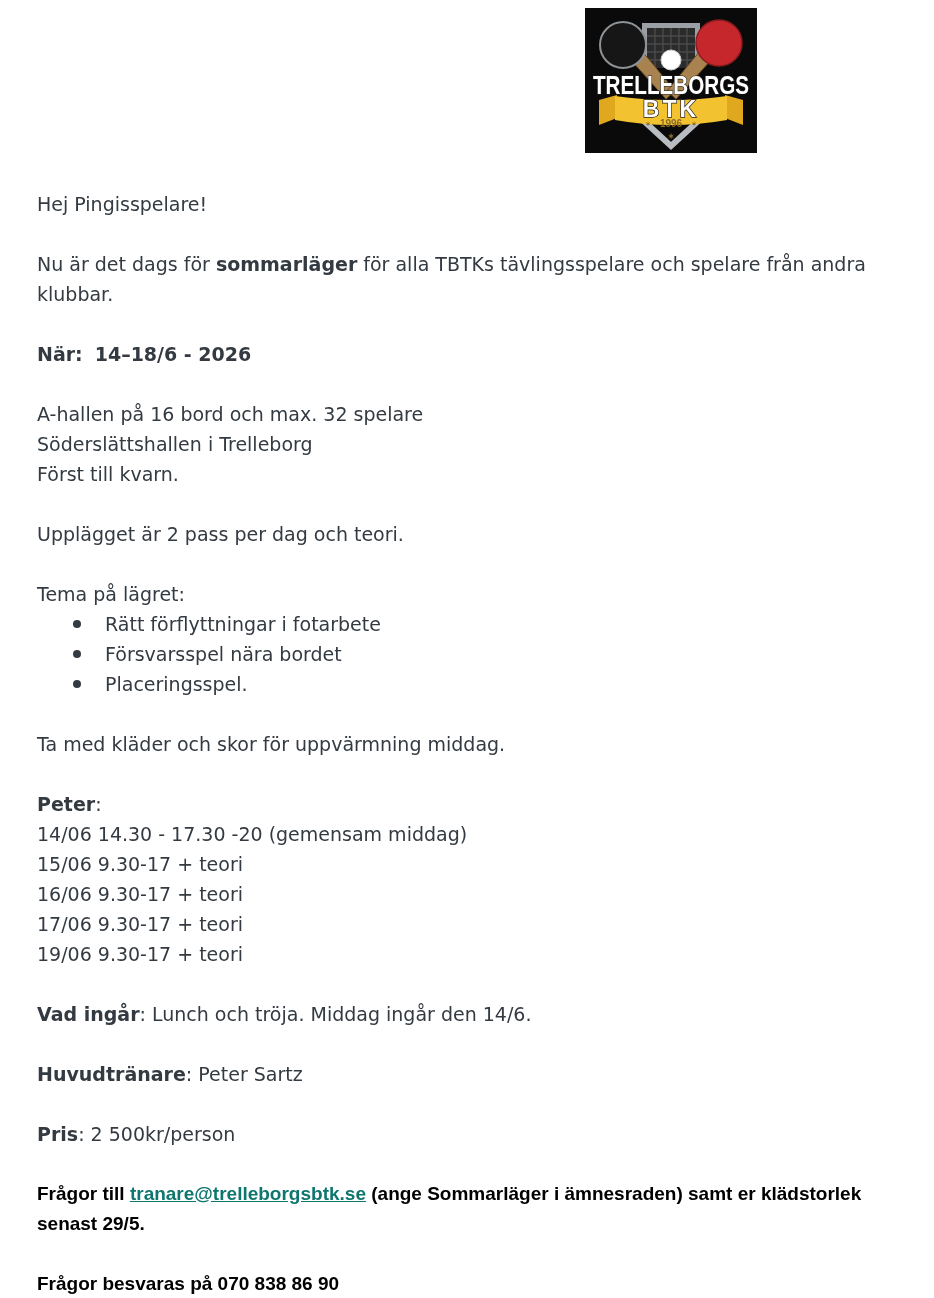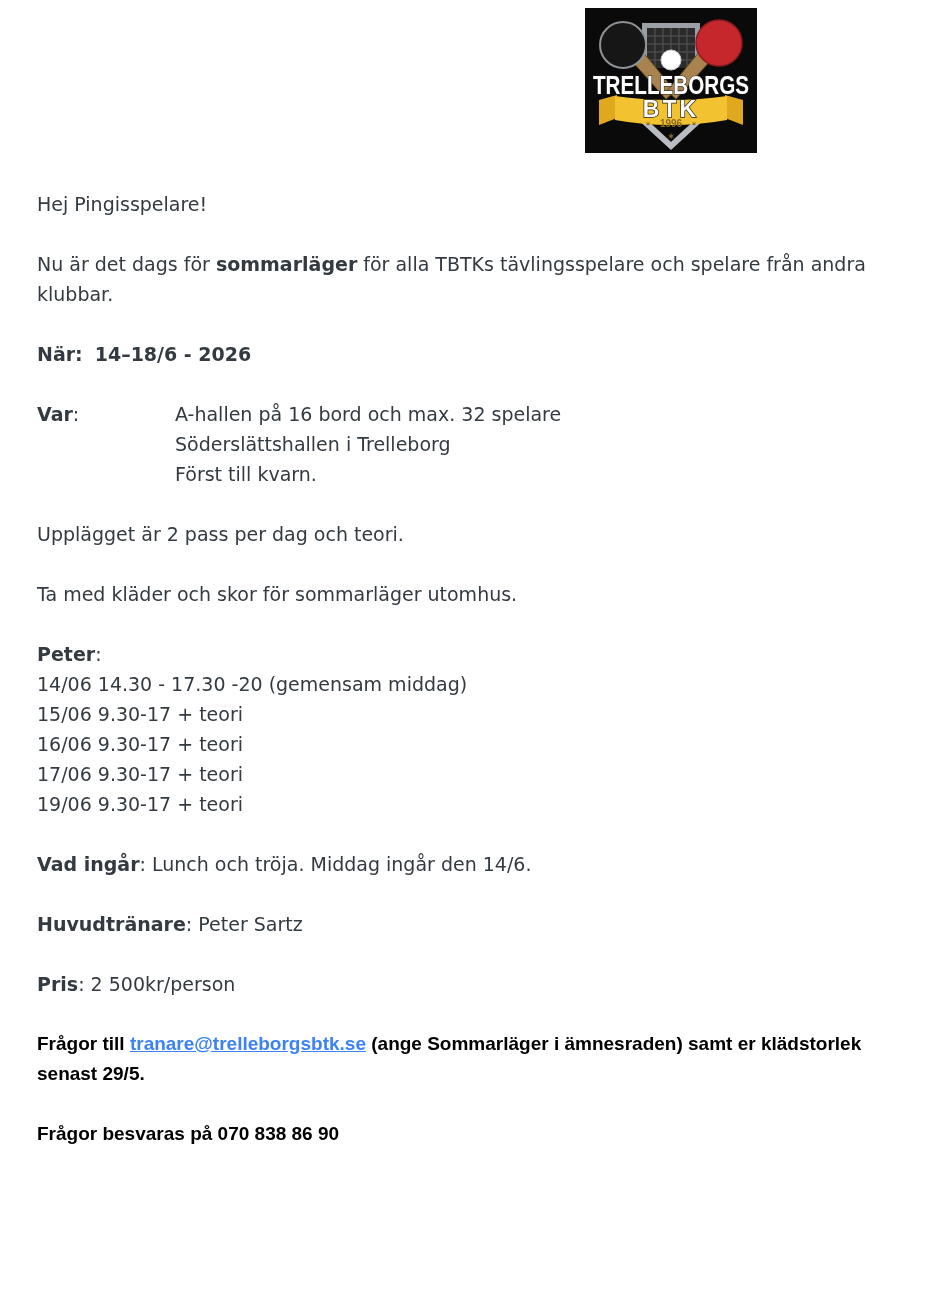--- a/index.html
+++ b/index.html
@@ -24,21 +24,21 @@
   .row .lbl{width:138px;flex:none;}
   .bullet-item{position:relative;padding-left:68px;}
   .bullet-item::before{
     content:"";position:absolute;left:36px;top:11px;
     width:8px;height:8px;border-radius:50%;background:#333a41;
   }
   .signup{
     font-family:"Liberation Sans",sans-serif;
     font-weight:bold;color:#000000;
   }
-  .email-link{color:#3b82f6;text-decoration:underline;cursor:pointer;font-weight:bold;}
+  .email-link{color:#0f766e;text-decoration:underline;cursor:pointer;font-weight:bold;}
   svg text{font-family:"Liberation Sans",sans-serif;font-weight:bold;}
 </style>
 </head>
 <body>
 
 <div class="page">
 
   <div class="logo-wrap">
     <svg width="172" height="145" viewBox="0 0 172 145">
       <rect width="172" height="145" fill="#0a0a0a"></rect>
@@ -79,32 +79,37 @@
 
   <div class="content">
 
     <p class="block">Hej Pingisspelare!</p>
 
     <p class="block"><span>Nu är det dags för </span><span class="b">sommarläger</span><span> för alla TBTKs tävlingsspelare och spelare från andra klubbar.</span></p>
 
     <p class="block b"><span>När:</span><span class="gap">14–18/6 - 2026</span></p>
 
     <div class="block row">
-      <div class="lbl"><span class="b">Var</span><span>:</span></div>
       <div>
         <div>A-hallen på 16 bord och max. 32 spelare</div>
         <div>Söderslättshallen i Trelleborg</div>
         <div>Först till kvarn.</div>
       </div>
     </div>
 
     <p class="block">Upplägget är 2 pass per dag och teori.</p>
 
+    <div class="block">
+      <div>Tema på lägret:</div>
+      <div class="bullet-item">Rätt förflyttningar i fotarbete</div>
+      <div class="bullet-item">Försvarsspel nära bordet</div>
+      <div class="bullet-item">Placeringsspel.</div>
+    </div>
 
-    <p class="block">Ta med kläder och skor för sommarläger utomhus.</p>
+    <p class="block">Ta med kläder och skor för uppvärmning middag.</p>
 
     <div class="block">
       <div><span class="b">Peter</span><span>:</span></div>
       <div>14/06 14.30 - 17.30 -20 (gemensam middag)</div>
       <div>15/06 9.30-17 + teori</div>
       <div>16/06 9.30-17 + teori</div>
       <div>17/06 9.30-17 + teori</div>
       <div>19/06 9.30-17 + teori</div>
     </div>
 

